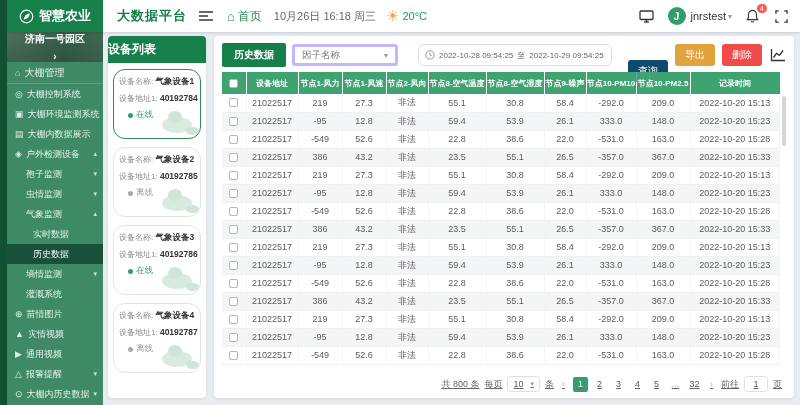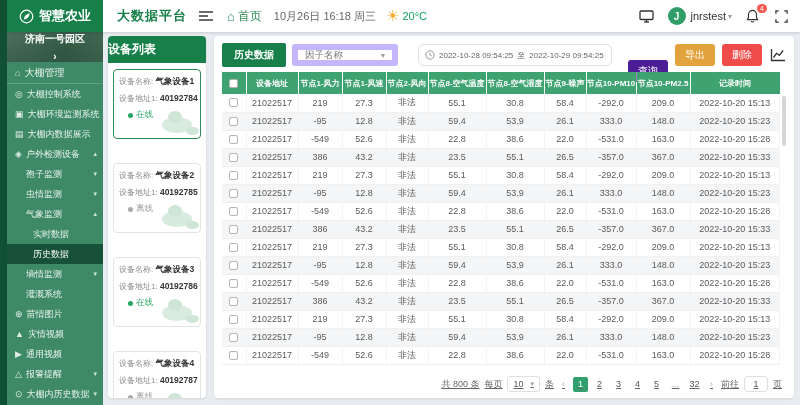--- a/index.html
+++ b/index.html
@@ -45,50 +45,50 @@
   .side-item.lvl2 { padding-left:26px; }
   .side-item.active { background:#175139; color:#fff; }
   .si-icon { margin-right:4px; font-size:9px; opacity:.95; }
   .si-arrow { margin-left:auto; font-size:7px; opacity:.85; }
 
   
   .dev-panel { position:absolute; left:108px; top:36px; width:98px; bottom:7px; background:#fff;
                border-radius:4px; box-shadow:0 1px 3px rgba(0,0,0,.1); overflow:hidden; }
   .dp-header { background:#17804a; color:#fff; font-size:12px; font-weight:bold; padding:5px 0; }
   .dp-body { padding:6px 5px; }
-  .dev-card { border:1px solid #e3e3e3; border-radius:4px; padding:6px 5px 4px; position:relative;
-              overflow:hidden; height:70px; margin-bottom:24px; cursor:pointer; background:#fff; }
+  .dev-card { border:1px solid #e3e3e3; border-radius:12px; padding:6px 5px 4px; position:relative;
+              overflow:hidden; height:70px; margin-bottom:8px; cursor:pointer; background:#fff; }
   .dev-card.selected { border-color:#2e8b57; }
   .d-row { font-size:8px; color:#8a8a8a; margin-bottom:5px; white-space:nowrap; }
   .d-val { color:#333; font-weight:bold; font-size:8.5px; }
   .d-status { display:flex; align-items:center; gap:3px; font-size:8.5px; padding-left:9px; position:relative; z-index:1; }
   .dot { width:5px; height:5px; border-radius:50%; }
   .st-online .dot { background:#27a565; } .st-online .st-txt { color:#27a565; }
   .st-offline .dot { background:#a9a9a9; } .st-offline .st-txt { color:#9a9a9a; }
   .cloud { position:absolute; background:#d9ebdf; border-radius:50%; }
   .cloud.c1 { width:30px; height:16px; right:8px; bottom:5px; }
   .cloud.c1::before { content:""; position:absolute; width:14px; height:12px; border-radius:50%;
                       background:#cfe5d6; left:6px; top:-6px; }
   .cloud.c2 { width:13px; height:8px; right:1px; bottom:3px; background:#cfe5d6; }
 
   
   .main-panel { position:absolute; left:214px; top:36px; right:6px; bottom:7px; background:#fff;
                 border-radius:4px; box-shadow:0 1px 3px rgba(0,0,0,.1); padding:6px 8px 2px;
                 display:flex; flex-direction:column; }
   .toolbar { display:flex; align-items:center; height:26px; margin-bottom:4px; flex:none; }
   .chip { background:#17804a; color:#fff; font-size:10px; font-weight:bold; padding:5px 12px; border-radius:2px; }
-  .factor-select { width:106px; height:22px; border:6px solid #c4b5fd; border-radius:3px; display:flex;
+  .factor-select { width:106px; height:22px; border:3px solid #c4b5fd; border-radius:3px; display:flex;
                    align-items:center; justify-content:space-between; padding:0 7px; font-size:9.5px;
                    color:#777; margin-left:auto; margin-right:20px; cursor:pointer; background:#fff; }
   .datebox { width:194px; height:22px; border:1px solid #dcdfe6; border-radius:6px; display:flex;
              align-items:center; gap:4px; padding:0 6px; font-size:8px; color:#666; margin-right:9px;
              cursor:pointer; background:#fff; white-space:nowrap; }
   .btn { height:22px; padding:0 10px; border:none; border-radius:3px; color:#fff; font-size:10px;
          cursor:pointer; margin-left:7px; }
-  .btn.query { background:#4c1d95;margin-top:32px; } .btn.export { background:#e2a33d; } .btn.delete { background:#ef4b4b; }
+  .btn.query { background:#0c4a6e;margin-top:32px; } .btn.export { background:#e2a33d; } .btn.delete { background:#ef4b4b; }
   .chart-btn { margin-left:8px; display:flex; cursor:pointer; }
 
   .tbl-wrap { flex:1; position:relative; overflow:hidden; }
   table { width:calc(100% - 6px); border-collapse:collapse; table-layout:fixed; }
   thead th { background:#3ea371; color:#fff; font-size:8px; font-weight:bold; height:22px;
              border-right:1px solid rgba(255,255,255,.45); text-align:center; overflow:hidden; white-space:nowrap; }
   thead th:last-child { border-right:none; }
   tbody td { font-size:9px; color:#5a5a5a; text-align:center; height:18px; border-bottom:1px solid #f0f0f0;
              border-right:1px solid #f4f4f4; overflow:hidden; white-space:nowrap; background-clip:padding-box; }
   tbody tr:nth-child(even) { background:#f4f5f7; }

